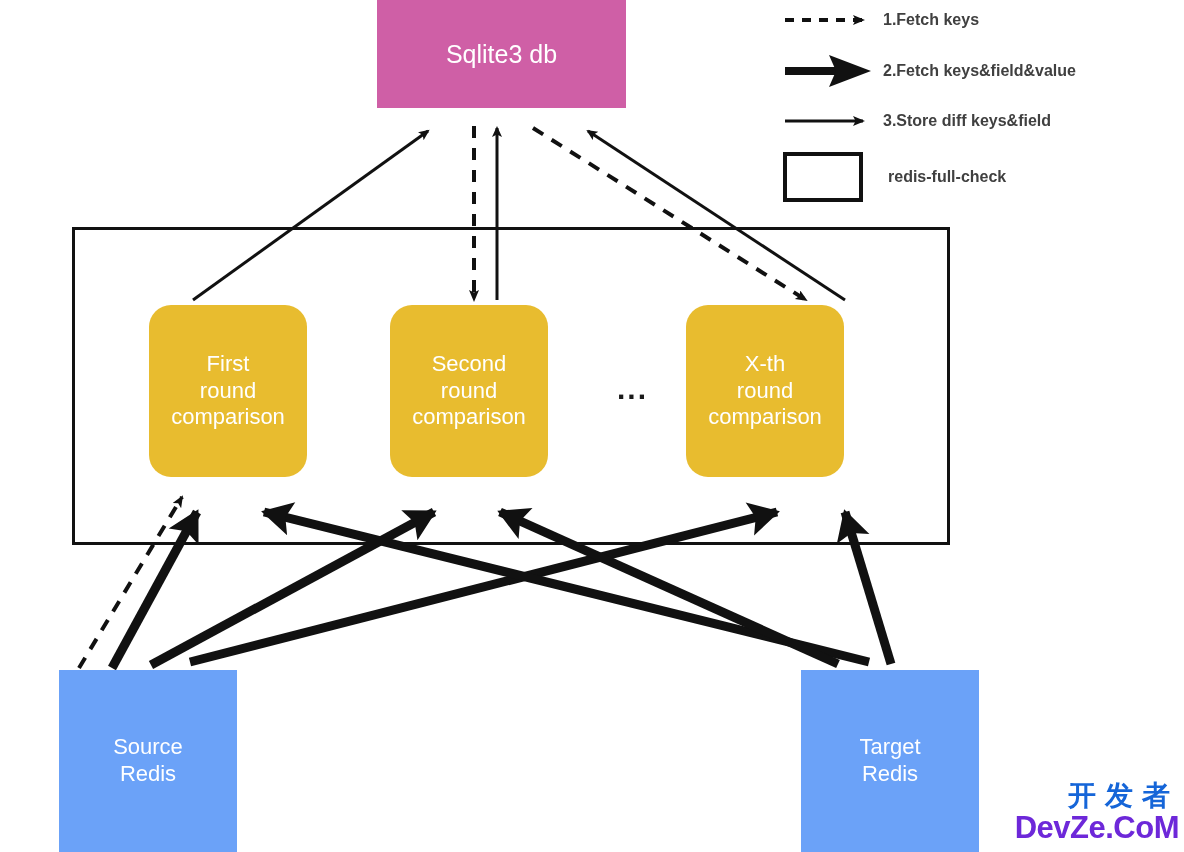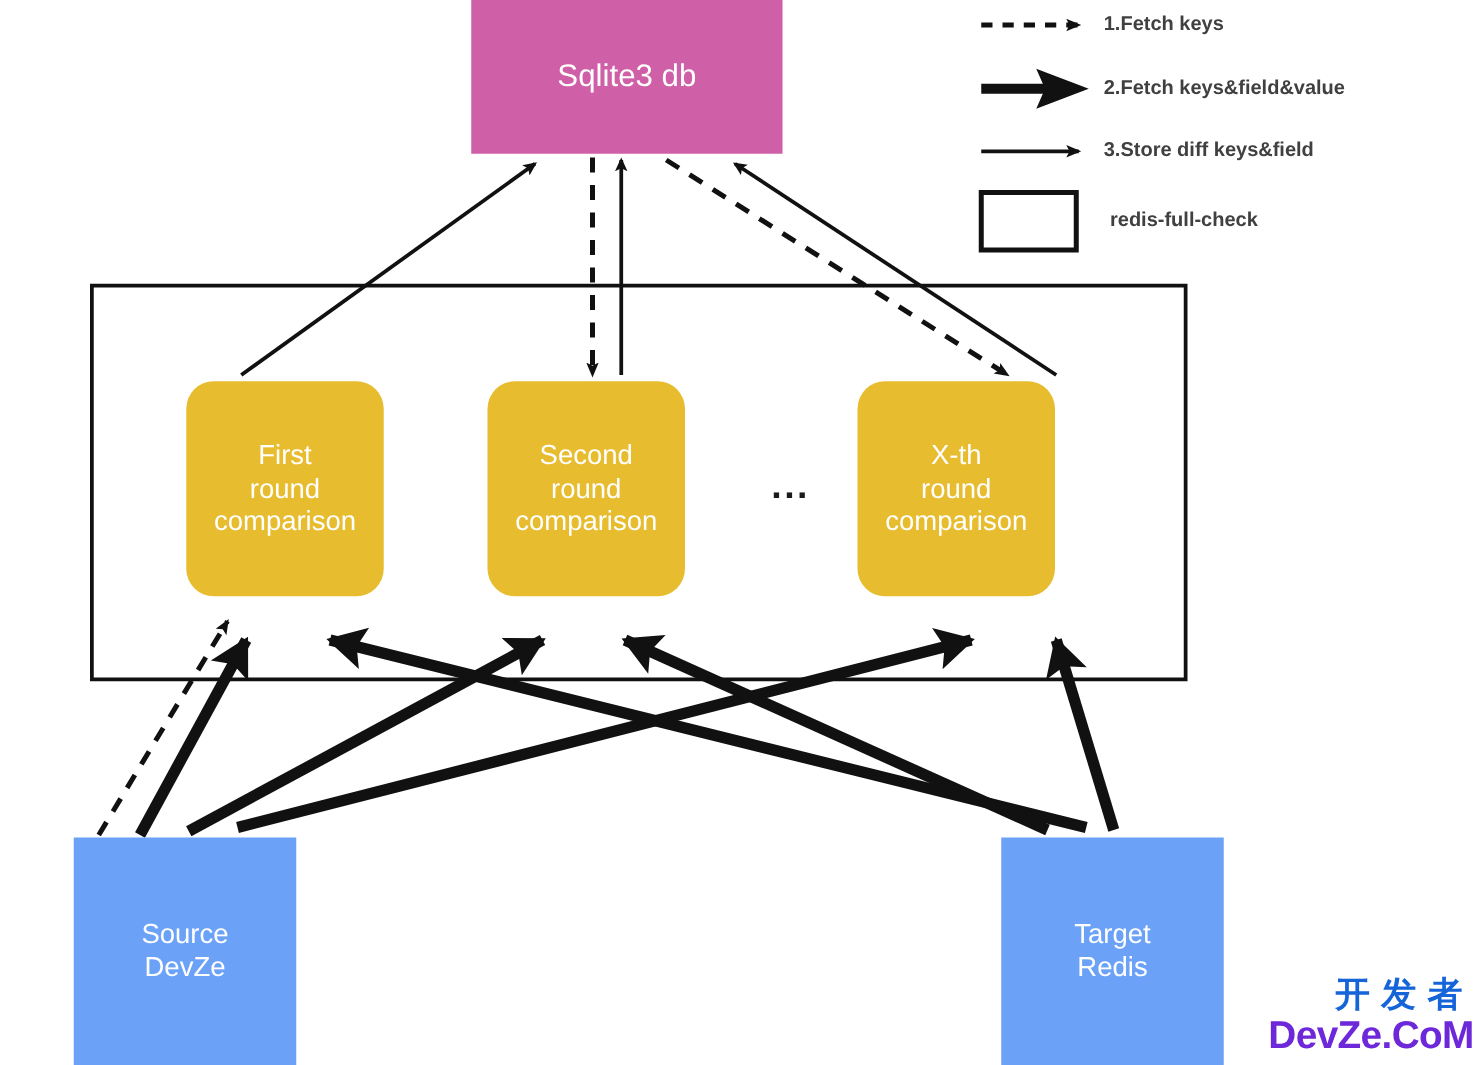--- a/index.html
+++ b/index.html
@@ -32,21 +32,21 @@
     justify-content: center;
     text-align: center;
     color: #ffffff;
     line-height: 1.22;
     box-sizing: border-box;
   }
   .node-db {
     left: 377px;
     top: 0px;
     width: 249px;
-    height: 123px;
+    height: 108px;
     background: #CF5FA6;
     font-size: 25px;
     text-align: right;
   }
   .node-round {
     width: 158px;
     height: 172px;
     background: #E8BC2F;
     border-radius: 22px;
     font-size: 22px;
@@ -216,21 +216,21 @@
   <div class="node node-round round-3">
     <span class="node-label">X-th
 round
 comparison</span>
   </div>
 
   <div class="ellipsis">...</div>
 
   <div class="node node-redis redis-source">
     <span class="node-label">Source
-DevZe</span>
+Redis</span>
   </div>
 
   <div class="node node-redis redis-target">
     <span class="node-label">Target
 Redis</span>
   </div>
 
   <div class="legend">
 
     <div class="legend-row legend-row-0">

